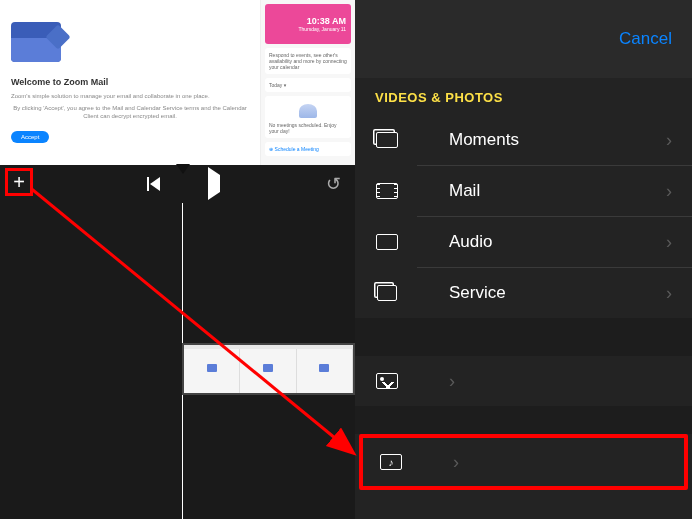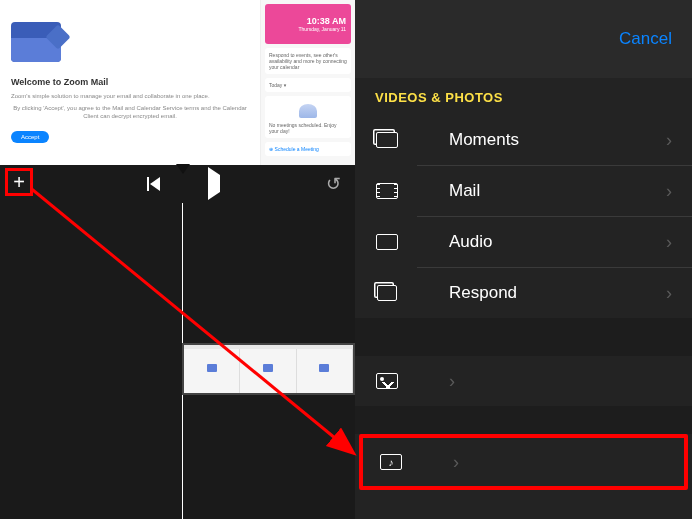--- a/index.html
+++ b/index.html
@@ -462,21 +462,21 @@
           <span class="ic-photos"></span>
         </span>
       <span class="row-label">Audio</span>
       <span class="chev">›</span>
     </div>
     <div class="row-divider"></div>
     <div class="picker-row">
       <span class="row-icon">
           <span class="ic-albums"></span>
         </span>
-      <span class="row-label">Respond</span>
+      <span class="row-label">Service</span>
       <span class="chev">›</span>
     </div>
   </div>
 
   <div class="section-gap"></div>
 
   <div class="picker-row">
     <span class="row-icon">
         <span class="ic-bg"></span>
       </span>

